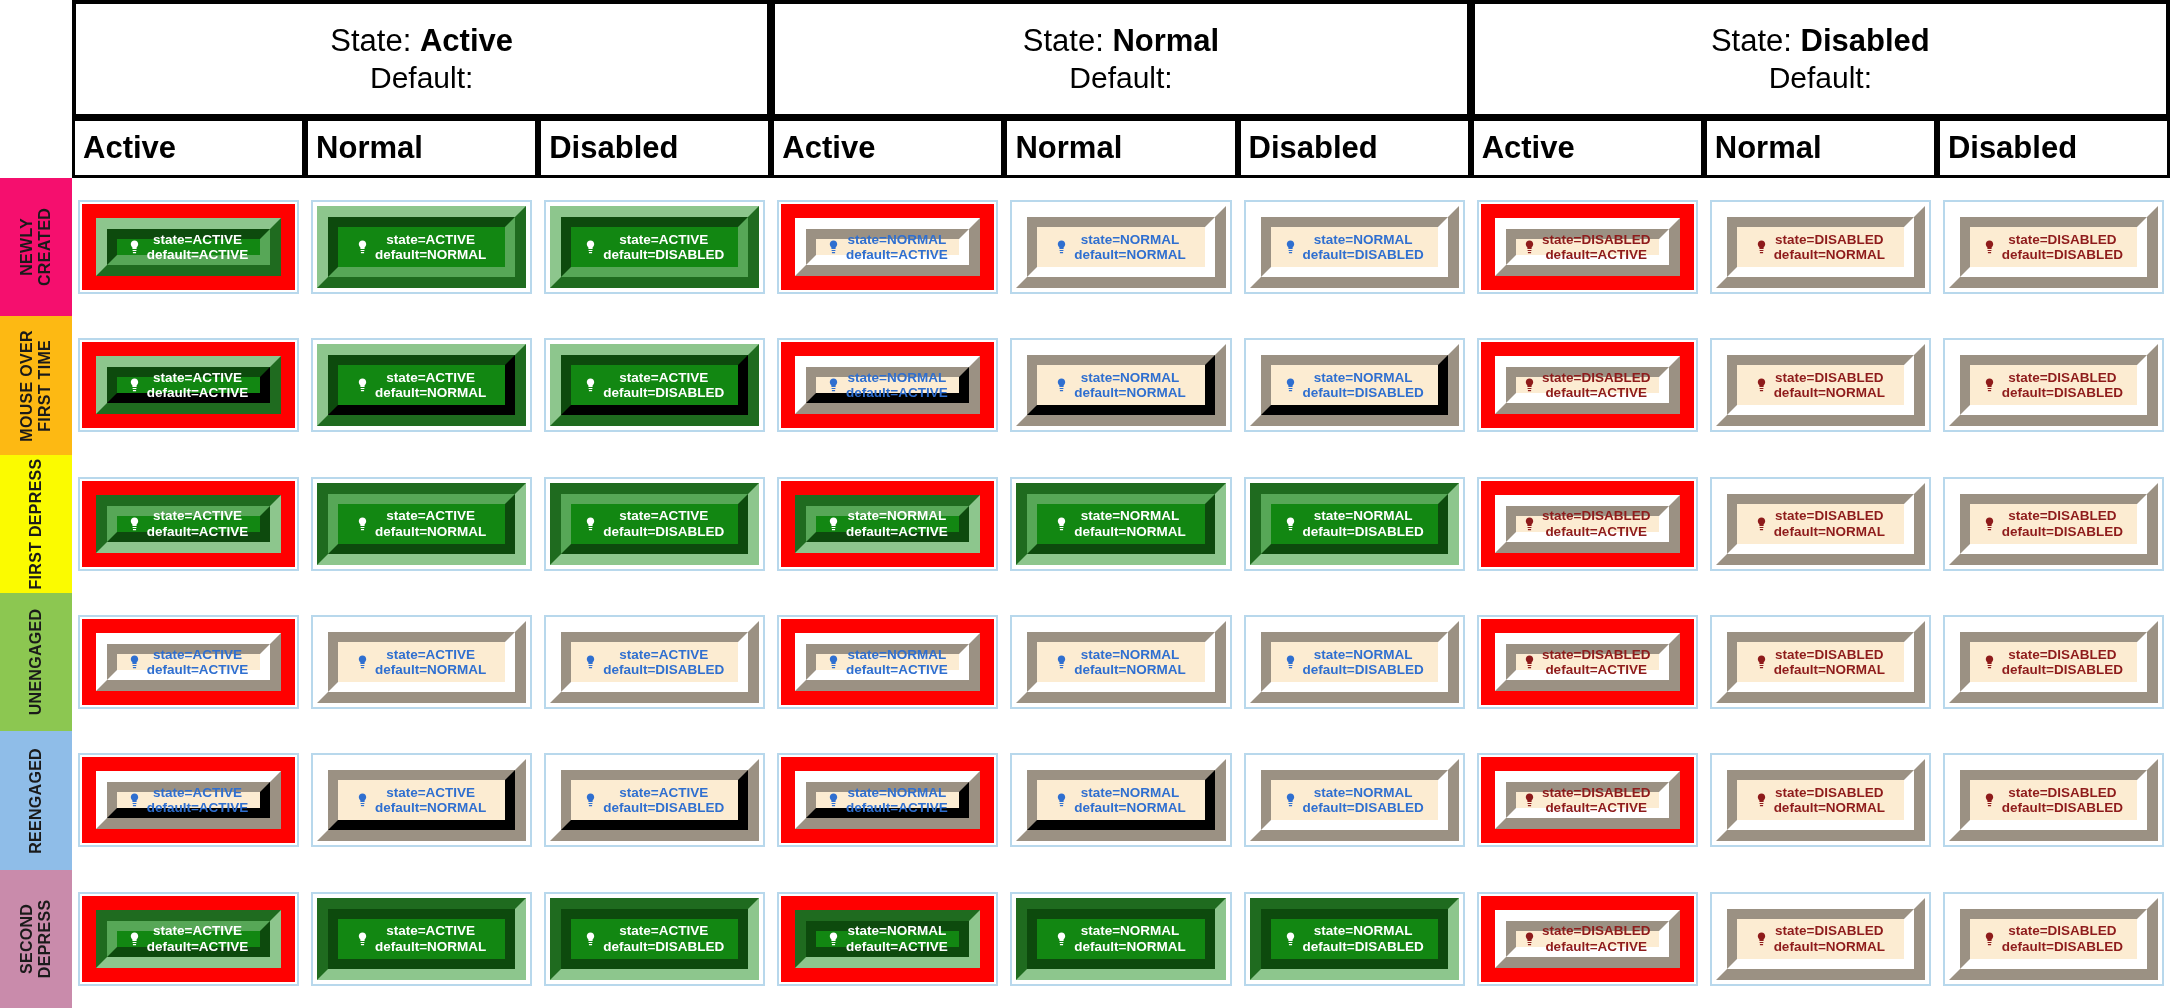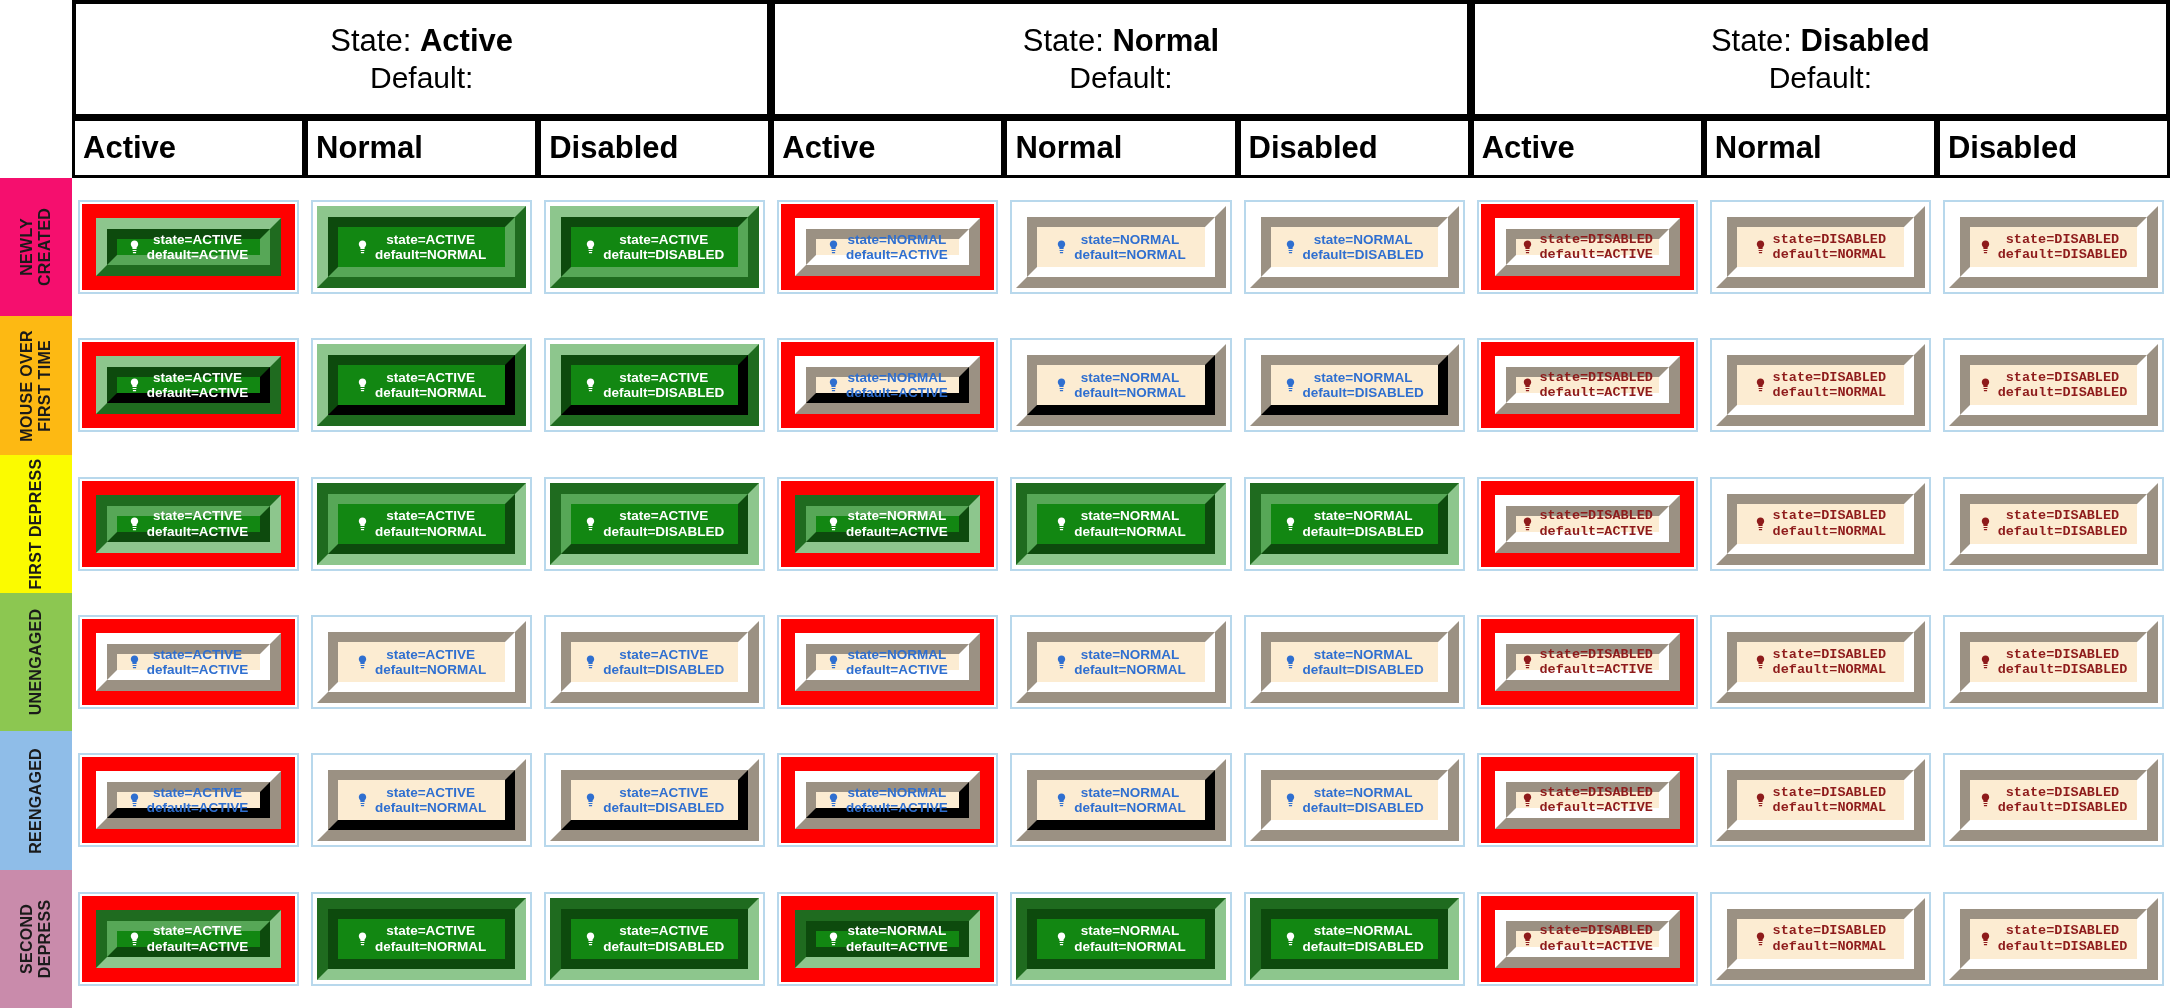--- a/index.html
+++ b/index.html
@@ -134,21 +134,20 @@
   .t-normal .btn-text{color:#2f6fd0;}
 
   
   .t-disabled .bevel-outer{
     border-color:#ffffff #9b9183 #9b9183 #ffffff;
     background:#ffffff;
   }
   .t-disabled .bevel-inner{
     border-color:#9b9183 #ffffff #ffffff #9b9183;
     background:#22c55e;
-    font-family:Liberation Mono, monospace;
   }
   .t-disabled .face{background:#fcecd2;}
   .t-disabled .btn-text{color:#8e1b1b;}
 
   
   .hover .bevel-inner{
     border-bottom-color:#000000;
     border-right-color:#000000;
   }
   .hover.t-active .bevel-inner{border-top-color:#0d4a0d;border-left-color:#0d4a0d;}

